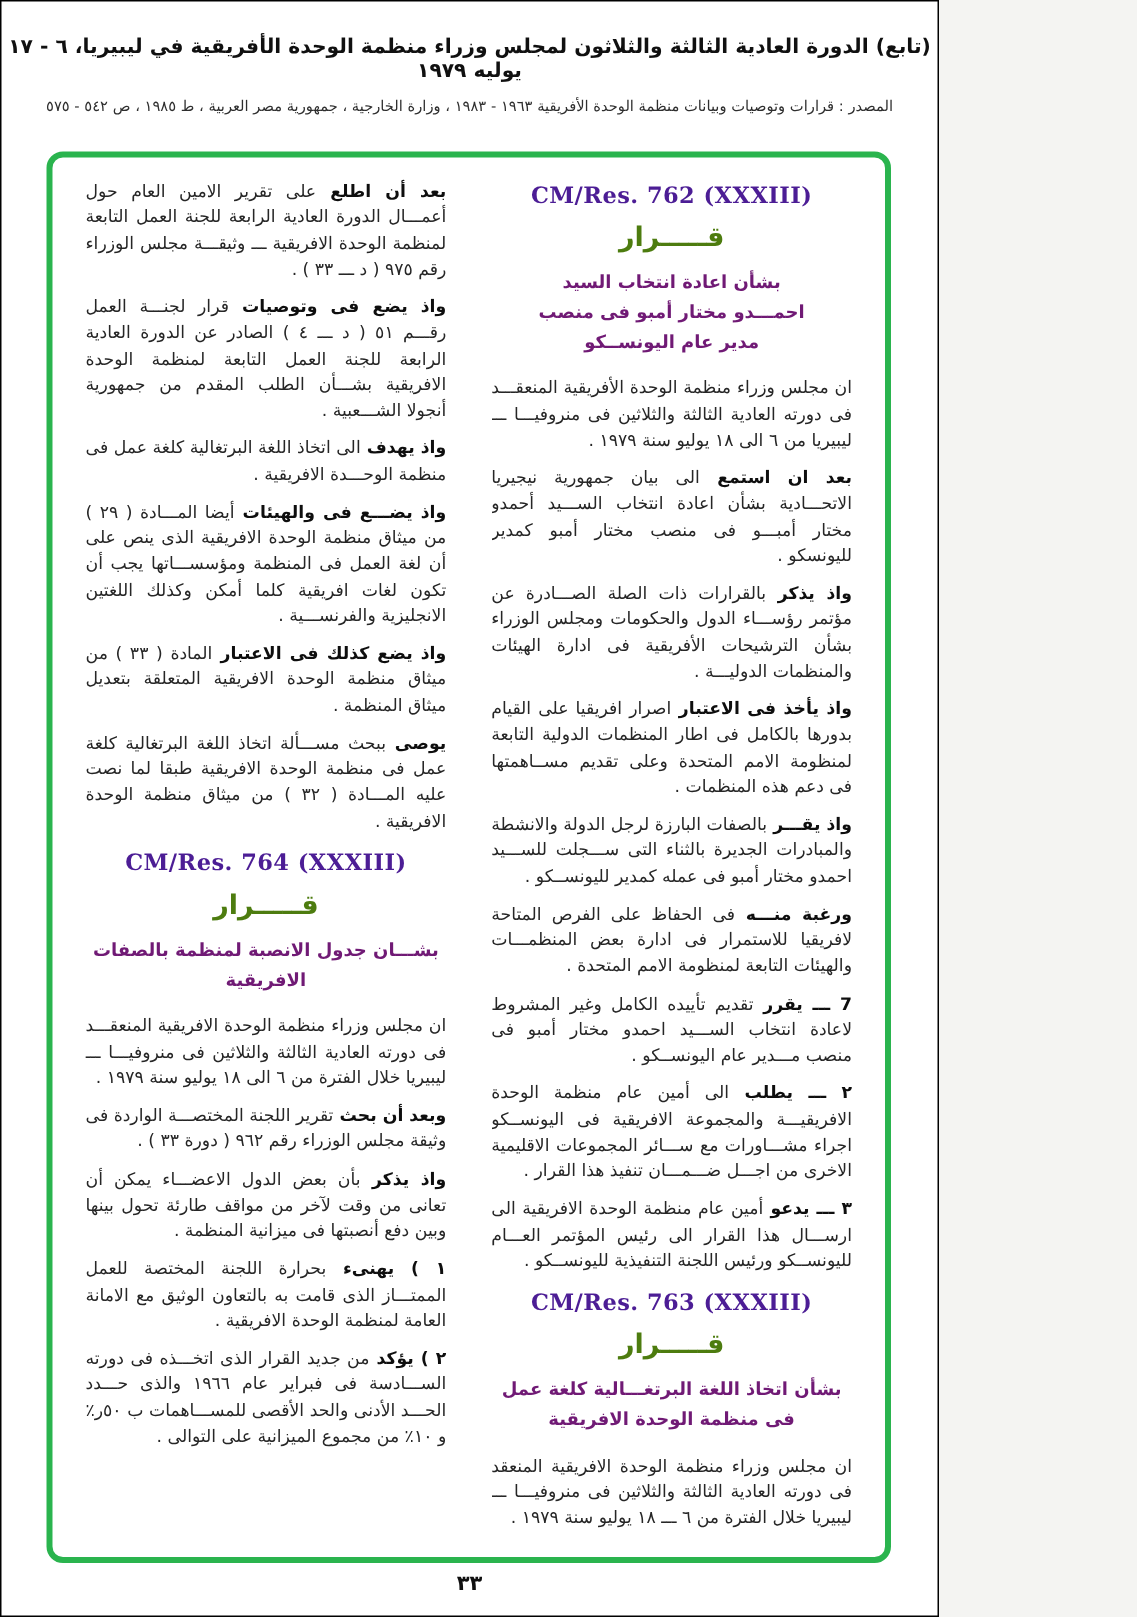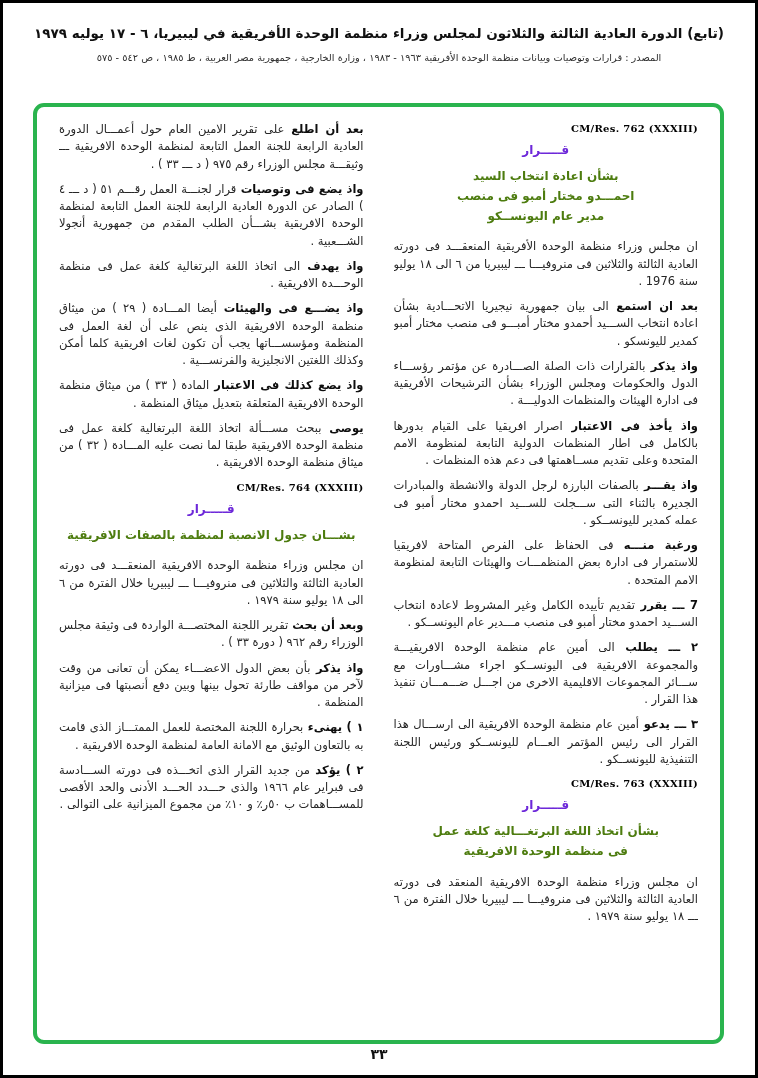--- a/index.html
+++ b/index.html
@@ -4,24 +4,24 @@
 <style>
   * { margin: 0; padding: 0; box-sizing: border-box; }
   html, body { width: 758px; height: 1078px; }
   body {
     background: #f4f4f2;
     font-family: "DejaVu Sans", sans-serif;
     color: #222;
   }
   .page {
     position: relative;
-    width: 758px;
+    width: 626px;
     height: 1078px;
     background: #ffffff;
-    border: 3px solid #000000;
+    border: 1px solid #000000;
     overflow: hidden;
   }
   
   .header {
     direction: rtl;
     text-align: center;
     padding-top: 22px;
   }
   .header-line1 {
     font-size: 13.5px;
@@ -54,41 +54,41 @@
     height: 100%;
   }
   .col {
     flex: 1 1 0;
     direction: rtl;
     overflow: hidden;
   }
   
   .blk-code {
     direction: ltr;
-    text-align: right;
+    text-align: center;
     font-family: "DejaVu Serif", serif;
     font-weight: bold;
-    font-size: 10px;
-    color: #000000;
+    font-size: 15px;
+    color: #4c1d95;
     margin: 10px 0 9px 0;
     letter-spacing: 0.3px;
   }
   .col .blk-code:first-child { margin-top: 2px; }
   .blk-title {
     text-align: center;
-    font-size: 12px;
+    font-size: 18px;
     font-weight: bold;
-    color: #6d28d9;
+    color: #4d7c0f;
     margin: 4px 0 10px 0;
   }
   .blk-subtitle {
     text-align: center;
     font-size: 12px;
     font-weight: bold;
-    color: #4d7c0f;
+    color: #701a75;
     line-height: 1.65;
     margin: 0 0 12px 0;
   }
   .blk-para {
     font-size: 11.5px;
     line-height: 1.5;
     text-align: justify;
     color: #262626;
     margin: 0 0 8px 0;
   }
@@ -113,21 +113,21 @@
     <div class="header-line1">(تابع) الدورة العادية الثالثة والثلاثون لمجلس وزراء منظمة الوحدة الأفريقية في ليبيريا، ٦ - ١٧ يوليه ١٩٧٩</div>
     <div class="header-line2">المصدر : قرارات وتوصيات وبيانات منظمة الوحدة الأفريقية ١٩٦٣ - ١٩٨٣ ، وزارة الخارجية ، جمهورية مصر العربية ، ط ١٩٨٥ ، ص ٥٤٢ - ٥٧٥</div>
   </div>
 
   <div class="frame">
     <div class="columns">
       <div class="col">
           <div class="blk blk-code">CM/Res. 762 (XXXIII)</div>
           <div class="blk blk-title">قـــــرار</div>
           <div class="blk blk-subtitle">بشأن اعادة انتخاب السيد<br>احمـــدو مختار أمبو فى منصب<br>مدير عام اليونســكو</div>
-          <p class="blk blk-para">ان مجلس وزراء منظمة الوحدة الأفريقية المنعقـــد فى دورته العادية الثالثة والثلاثين فى منروفيـــا ـــ ليبيريا من ٦ الى ١٨ يوليو سنة 1976 .</p>
+          <p class="blk blk-para">ان مجلس وزراء منظمة الوحدة الأفريقية المنعقـــد فى دورته العادية الثالثة والثلاثين فى منروفيـــا ـــ ليبيريا من ٦ الى ١٨ يوليو سنة ١٩٧٩ .</p>
           <p class="blk blk-para"><b>بعد ان استمع </b>الى بيان جمهورية نيجيريا الاتحـــادية بشأن اعادة انتخاب الســـيد أحمدو مختار أمبـــو فى منصب مختار أمبو كمدير لليونسكو .</p>
           <p class="blk blk-para"><b>واذ يذكر </b>بالقرارات ذات الصلة الصـــادرة عن مؤتمر رؤســـاء الدول والحكومات ومجلس الوزراء بشأن الترشيحات الأفريقية فى ادارة الهيئات والمنظمات الدوليـــة .</p>
           <p class="blk blk-para"><b>واذ يأخذ فى الاعتبار </b>اصرار افريقيا على القيام بدورها بالكامل فى اطار المنظمات الدولية التابعة لمنظومة الامم المتحدة وعلى تقديم مســاهمتها فى دعم هذه المنظمات .</p>
           <p class="blk blk-para"><b>واذ يقـــر </b>بالصفات البارزة لرجل الدولة والانشطة والمبادرات الجديرة بالثناء التى ســـجلت للســـيد احمدو مختار أمبو فى عمله كمدير لليونســكو .</p>
           <p class="blk blk-para"><b>ورغبة منـــه </b>فى الحفاظ على الفرص المتاحة لافريقيا للاستمرار فى ادارة بعض المنظمـــات والهيئات التابعة لمنظومة الامم المتحدة .</p>
           <p class="blk blk-para"><b>7 ـــ يقرر </b>تقديم تأييده الكامل وغير المشروط لاعادة انتخاب الســـيد احمدو مختار أمبو فى منصب مـــدير عام اليونســكو .</p>
           <p class="blk blk-para"><b>٢ ـــ يطلب </b>الى أمين عام منظمة الوحدة الافريقيـــة والمجموعة الافريقية فى اليونســكو اجراء مشـــاورات مع ســـائر المجموعات الاقليمية الاخرى من اجـــل ضـــمـــان تنفيذ هذا القرار .</p>
           <p class="blk blk-para"><b>٣ ـــ يدعو </b>أمين عام منظمة الوحدة الافريقية الى ارســـال هذا القرار الى رئيس المؤتمر العـــام لليونســكو ورئيس اللجنة التنفيذية لليونســكو .</p>
           <div class="blk blk-code">CM/Res. 763 (XXXIII)</div>
           <div class="blk blk-title">قـــــرار</div>

